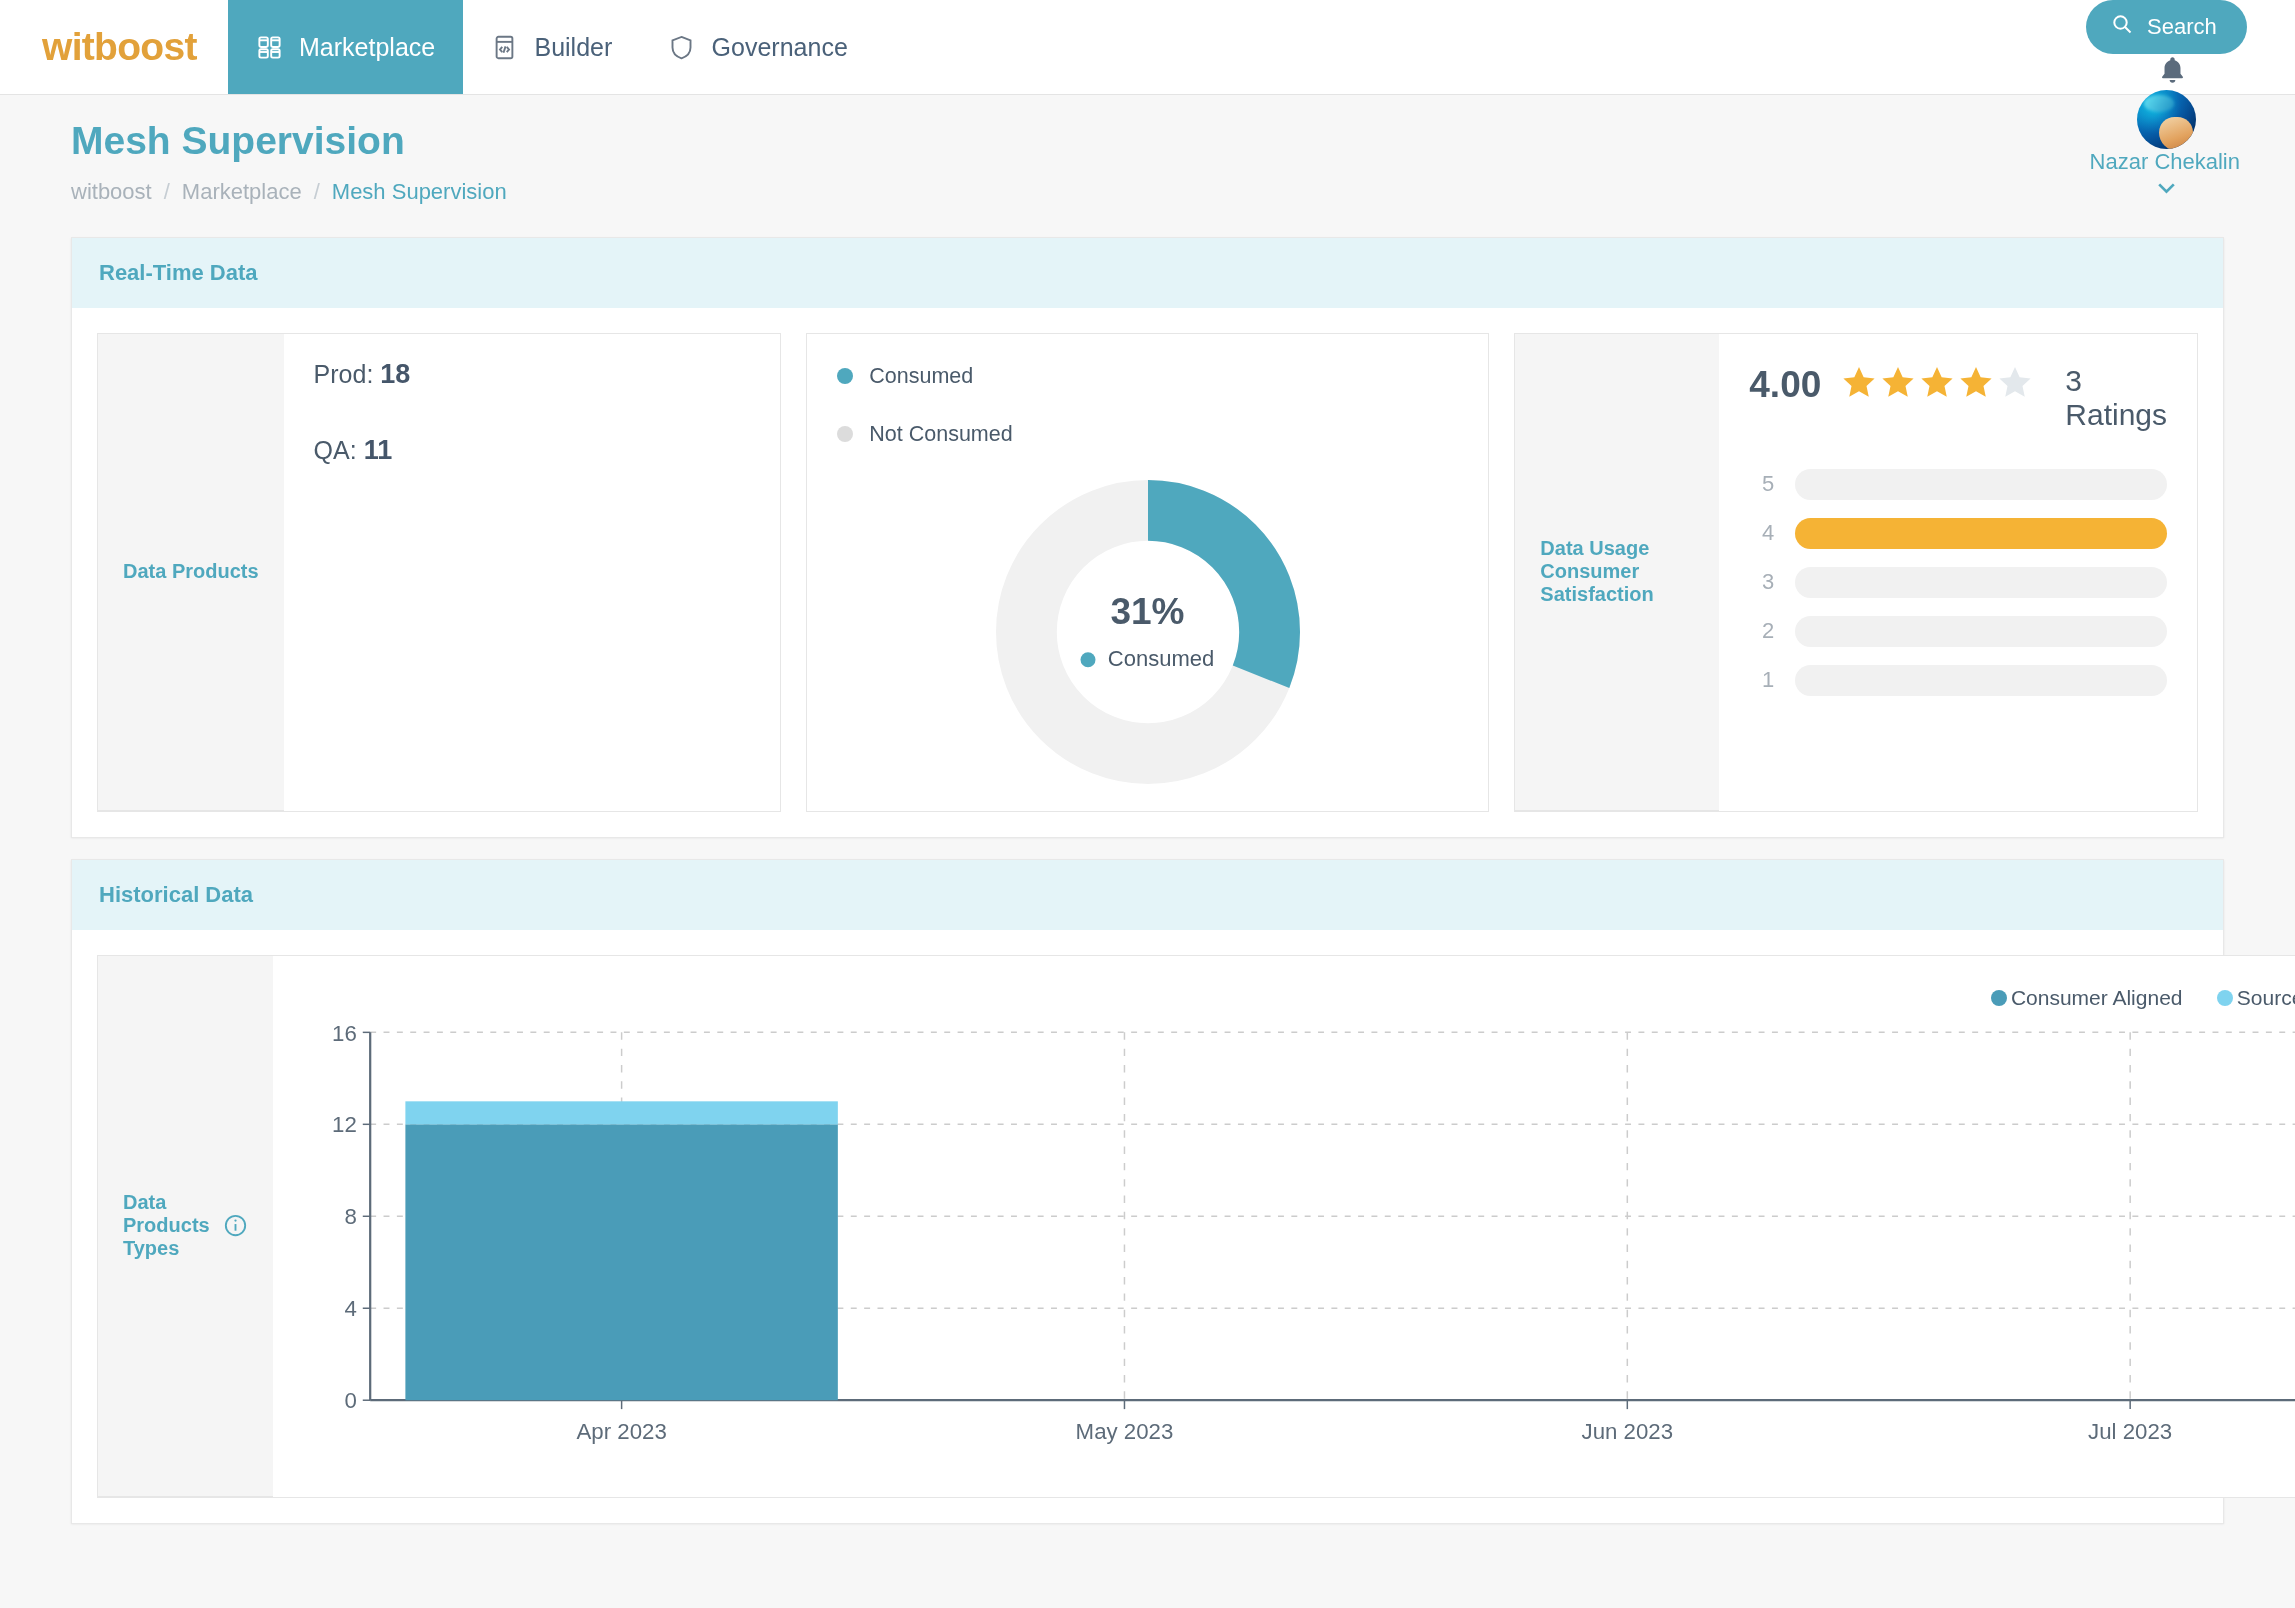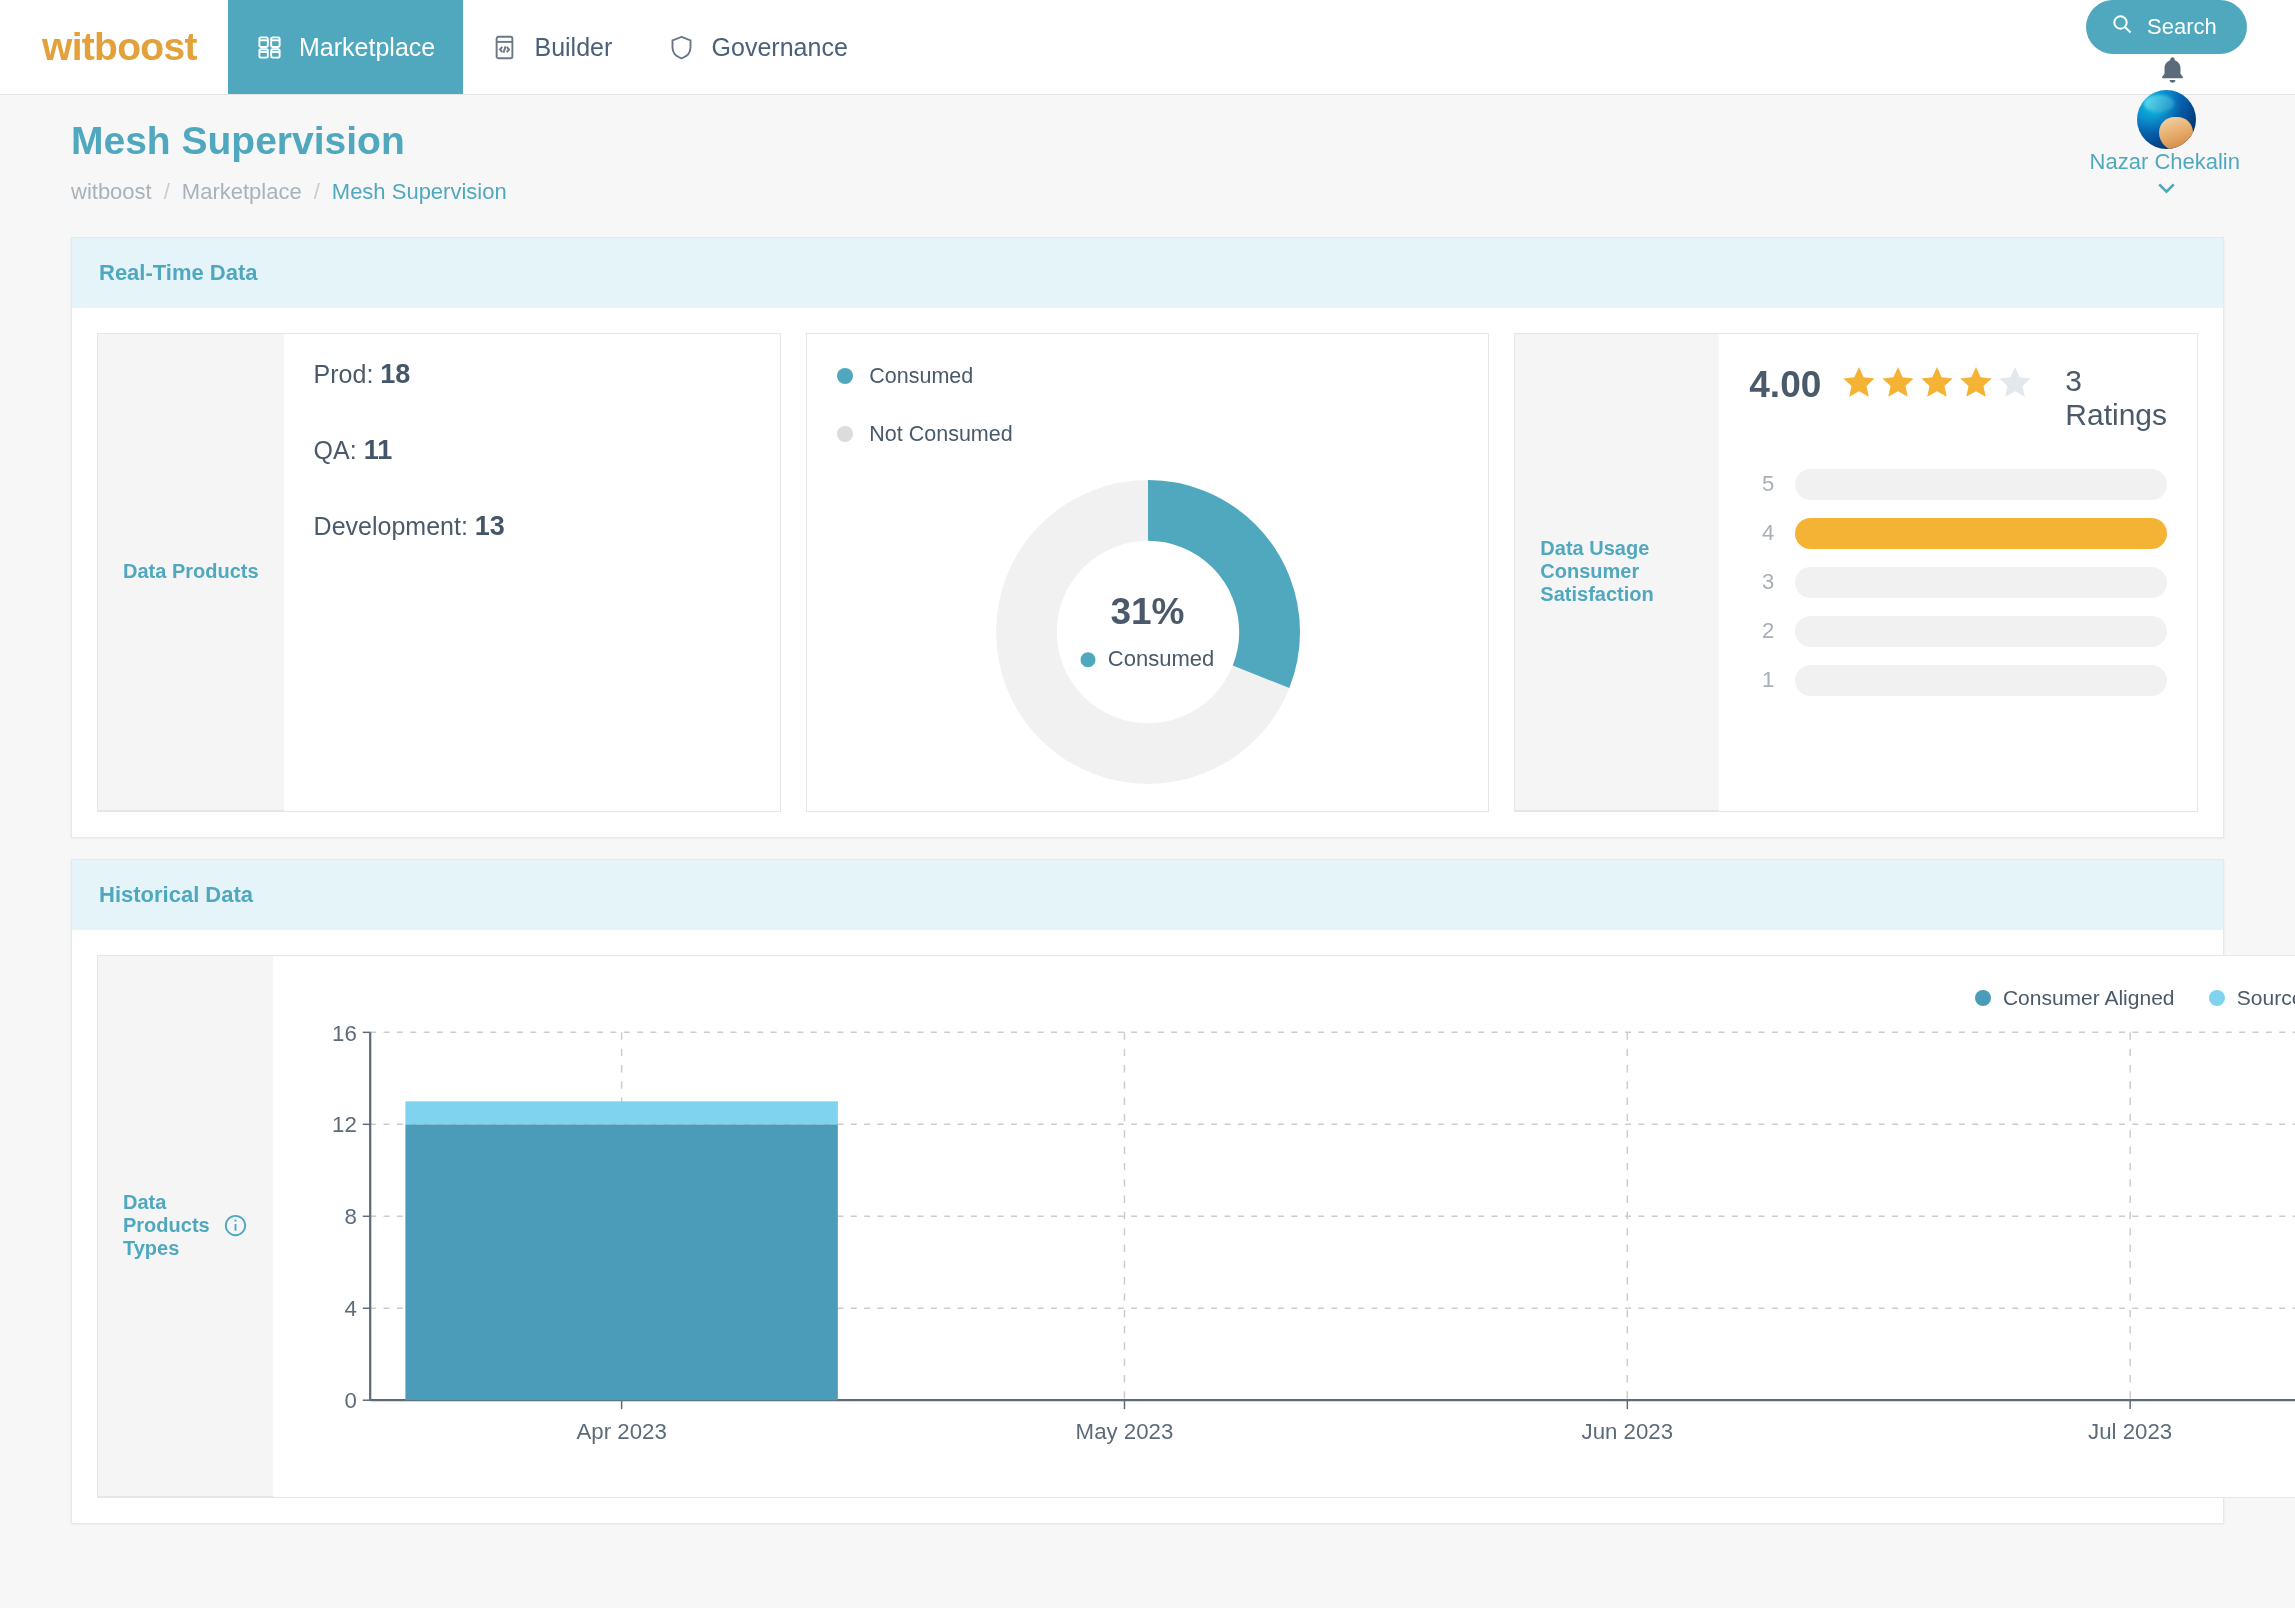--- a/index.html
+++ b/index.html
@@ -129,21 +129,21 @@
   .bar-lbl { width: 25px; text-align: right; font-size: 22px; color: #a7afb7; }
   .bar-track { flex: 1; height: 31px; border-radius: 15.6px; background: #f1f1f1; }
   .bar-track.filled { background: #f5b335; }
 
   
   .chart-card-body { padding: 0; }
   .chart-legend {
     display: flex; justify-content: flex-end; gap: 34px;
     padding: 30px 37px 9px 0; font-size: 21px; color: #4a5a6a;
   }
-  .chart-legend .item { display: flex; align-items: center; gap: 12px; cursor: pointer; }
+  .chart-legend .item { display: flex; align-items: center; gap: 4px; cursor: pointer; }
   .chart-area { padding: 0 15px 30px 15px; }
 </style>
 </head>
 <body>
 
 <div class="topnav">
 
   <div class="logo">witboost</div>
 
   <div class="navtabs">
@@ -237,24 +237,20 @@
         <span class="card-title">Data Products</span>
       </div>
       <div class="card-body dp-pad">
         <div class="dp-row">
           <span>Prod:</span>
           <b>18</b>
         </div>
         <div class="dp-row">
           <span>QA:</span>
           <b>11</b>
-        </div>
-        <div class="dp-row">
-          <span>Development:</span>
-          <b>13</b>
         </div>
       </div>
     </div>
 
     <div class="card">
       <div class="card-body">
         <div class="legend-row">
           <span class="dot" style="background:#4fa8be"></span>
           <span>Consumed</span>
         </div>

